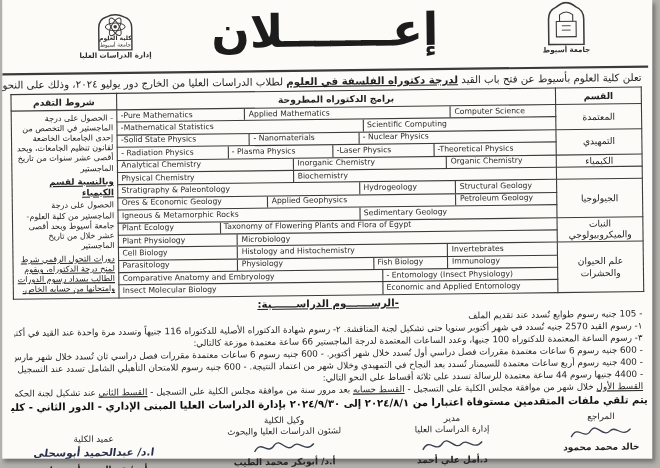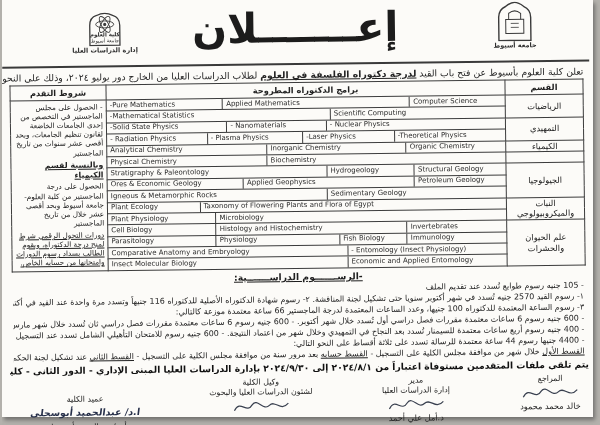--- a/index.html
+++ b/index.html
@@ -72,21 +72,21 @@
   
   .notice{
     margin:2px 6px 0;text-align:center;font-weight:bold;font-size:9.2px;
     white-space:nowrap;overflow:hidden;color:#111;
   }
 
   
   .footer{display:flex;direction:rtl;justify-content:space-between;padding:4px 14px 0 26px;}
   .sig-block{text-align:center;font-size:7.9px;line-height:1.3;color:#242424;}
   .sig-block .role{display:block;}
-  .sig-block .name{display:block;font-weight:normal;font-size:8.2px;margin-top:0;}
+  .sig-block .name{display:block;font-weight:bold;font-size:8.2px;margin-top:0;}
   .sig-block svg{display:block;margin:-1px auto -2px;}
   .b-dean{margin-top:15px;}
   .handwritten{
     display:block;font-weight:bold;font-size:9.5px;color:#27304a;
     transform:skewX(-8deg);margin:2px 0 3px;
   }
 </style>
 </head>
 <body>
 
@@ -133,30 +133,30 @@
         </colgroup>
       <thead>
         <tr>
           <th>القسم</th>
           <th>برامج الدكتوراه المطروحة</th>
           <th>شروط التقدم</th>
         </tr>
       </thead>
       <tbody>
           <tr>
-            <td class="dept" rowspan="2">الرياضيات</td>
+            <td class="dept" rowspan="2">المعتمدة</td>
             <td class="progs">
               <div class="prow">
                 <div class="pcell" style="width: 29%;">-Pure Mathematics</div>
                 <div class="pcell bl" style="width: 47%;">Applied Mathematics</div>
                 <div class="pcell bl" style="width: 24%;">Computer Science</div>
               </div>
             </td>
             <td class="conds" rowspan="15">
-              <div class="cond-plain">- الحصول على مجلس الماجستير في التخصص من إحدى الجامعات الخاضعة لقانون تنظيم الجامعات، وبحد أقصى عشر سنوات من تاريخ الماجستير</div>
+              <div class="cond-plain">- الحصول على درجة الماجستير في التخصص من إحدى الجامعات الخاضعة لقانون تنظيم الجامعات، وبحد أقصى عشر سنوات من تاريخ الماجستير</div>
               <div class="cond-heading">وبالنسبة لقسم الكيمياء</div>
               <div class="cond-plain">الحصول على درجة الماجستير من كلية العلوم- جامعة أسيوط وبحد أقصى عشر خلال من تاريخ الماجستير</div>
               <div class="cond-underline">دورات التحول الرقمي شرط لمنح درجة الدكتوراه، ويقوم الطالب بسداد رسوم الدورات وامتحانها من حسابه الخاص.</div>
             </td>
           </tr>
           <tr>
             <td class="progs">
               <div class="prow">
                 <div class="pcell" style="width: 56%;">-Mathematical Statistics</div>
                 <div class="pcell bl" style="width: 44%;">Scientific Computing</div>
@@ -315,20 +315,21 @@
             <path d="M4 14 C10 2 16 18 22 8 C27 1 33 15 39 9 C45 3 50 16 58 7" fill="none" stroke="#39404f" stroke-width="1.2"></path>
           </svg>
           <span class="name">د.أمل علي أحمد</span>
         </div>
         <div class="sig-block">
           <span class="role">وكيل الكلية</span>
           <span class="role">لشئون الدراسات العليا والبحوث</span>
           <svg width="62" height="20" viewBox="0 0 62 20">
             <path d="M4 14 C10 2 16 18 22 8 C27 1 33 15 39 9 C45 3 50 16 58 7" fill="none" stroke="#39404f" stroke-width="1.2"></path>
           </svg>
+          <span class="name">أ.د/ أبوبكر محمد الطيب</span>
         </div>
         <div class="sig-block b-dean">
           <span class="role">عميد الكلية</span>
           <span class="handwritten">ا.د/ عبدالحميد أبوسحلى</span>
           <span class="name">أ.د./ عبدالحميد أبوسحلى</span>
         </div>
       </div>
 
   </div>
 </div>

